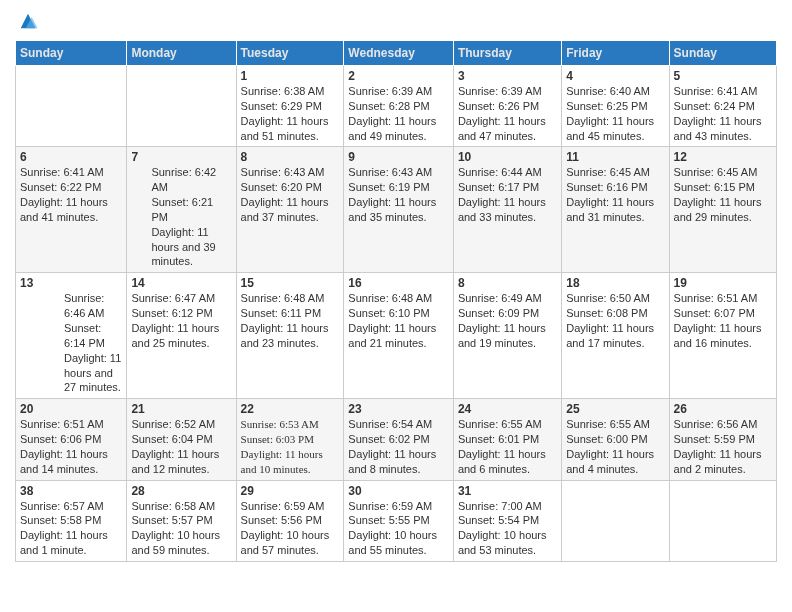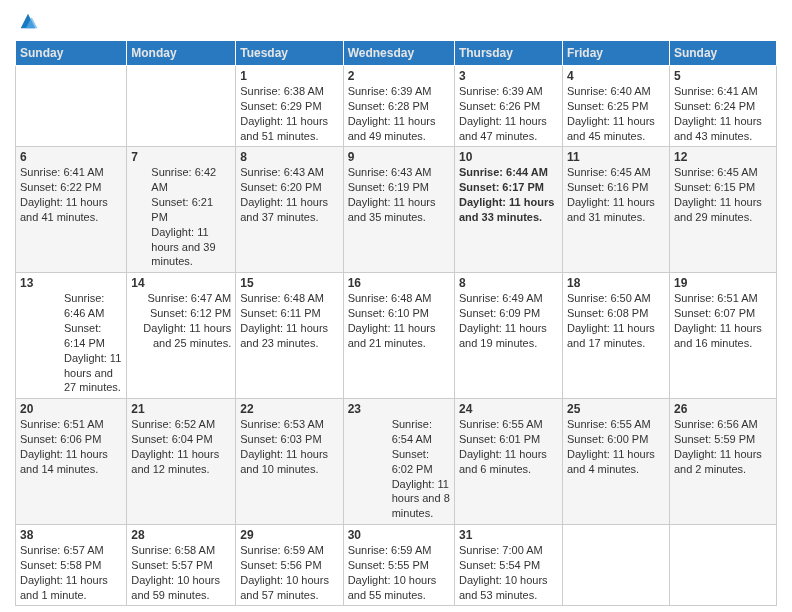--- a/index.html
+++ b/index.html
@@ -188,21 +188,21 @@
 Daylight: 11 hours and 37 minutes.</div>
           </td>
           <td>
             <span class="day-num">9</span>
             <div class="day-info" style="white-space: pre-line;">Sunrise: 6:43 AM
 Sunset: 6:19 PM
 Daylight: 11 hours and 35 minutes.</div>
           </td>
           <td>
             <span class="day-num">10</span>
-            <div class="day-info" style="white-space: pre-line; font-weight: bold;">Sunrise: 6:44 AM
+            <div class="day-info" style="white-space: pre-line;">Sunrise: 6:44 AM
 Sunset: 6:17 PM
 Daylight: 11 hours and 33 minutes.</div>
           </td>
           <td>
             <span class="day-num">11</span>
             <div class="day-info" style="white-space: pre-line;">Sunrise: 6:45 AM
 Sunset: 6:16 PM
 Daylight: 11 hours and 31 minutes.</div>
           </td>
           <td>
@@ -214,21 +214,21 @@
         </tr>
         <tr>
           <td>
             <span class="day-num">13</span>
             <div class="day-info" style="white-space: pre-line; margin-left: 44px;">Sunrise: 6:46 AM
 Sunset: 6:14 PM
 Daylight: 11 hours and 27 minutes.</div>
           </td>
           <td>
             <span class="day-num">14</span>
-            <div class="day-info" style="white-space: pre-line; text-align: right;">Sunrise: 6:47 AM
+            <div class="day-info" style="white-space: pre-line;">Sunrise: 6:47 AM
 Sunset: 6:12 PM
 Daylight: 11 hours and 25 minutes.</div>
           </td>
           <td>
             <span class="day-num">15</span>
             <div class="day-info" style="white-space: pre-line;">Sunrise: 6:48 AM
 Sunset: 6:11 PM
 Daylight: 11 hours and 23 minutes.</div>
           </td>
           <td>
@@ -264,27 +264,27 @@
 Daylight: 11 hours and 14 minutes.</div>
           </td>
           <td>
             <span class="day-num">21</span>
             <div class="day-info" style="white-space: pre-line;">Sunrise: 6:52 AM
 Sunset: 6:04 PM
 Daylight: 11 hours and 12 minutes.</div>
           </td>
           <td>
             <span class="day-num">22</span>
-            <div class="day-info" style="white-space: pre-line;">Sunrise: 6:53 AM
+            <div class="day-info" style="white-space: pre-line; font-family: Liberation Serif, serif;">Sunrise: 6:53 AM
 Sunset: 6:03 PM
 Daylight: 11 hours and 10 minutes.</div>
           </td>
           <td>
             <span class="day-num">23</span>
-            <div class="day-info" style="white-space: pre-line; margin-left: 44px;">Sunrise: 6:54 AM
+            <div class="day-info" style="white-space: pre-line;">Sunrise: 6:54 AM
 Sunset: 6:02 PM
 Daylight: 11 hours and 8 minutes.</div>
           </td>
           <td>
             <span class="day-num">24</span>
             <div class="day-info" style="white-space: pre-line;">Sunrise: 6:55 AM
 Sunset: 6:01 PM
 Daylight: 11 hours and 6 minutes.</div>
           </td>
           <td>

